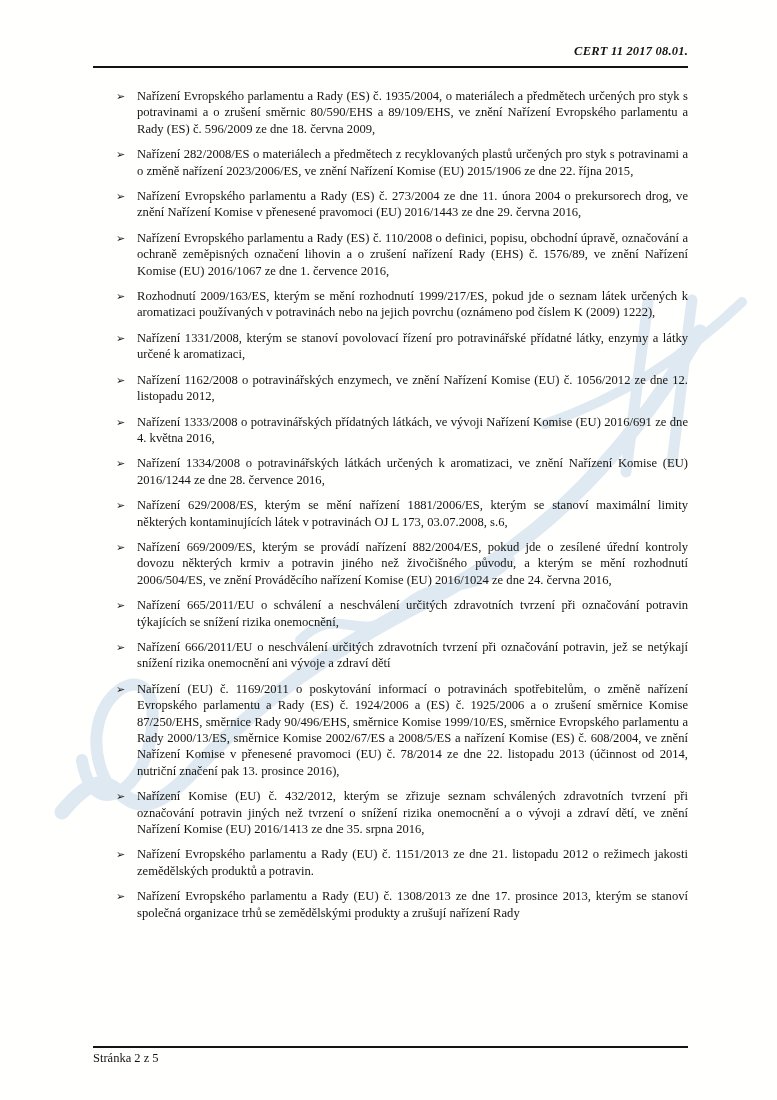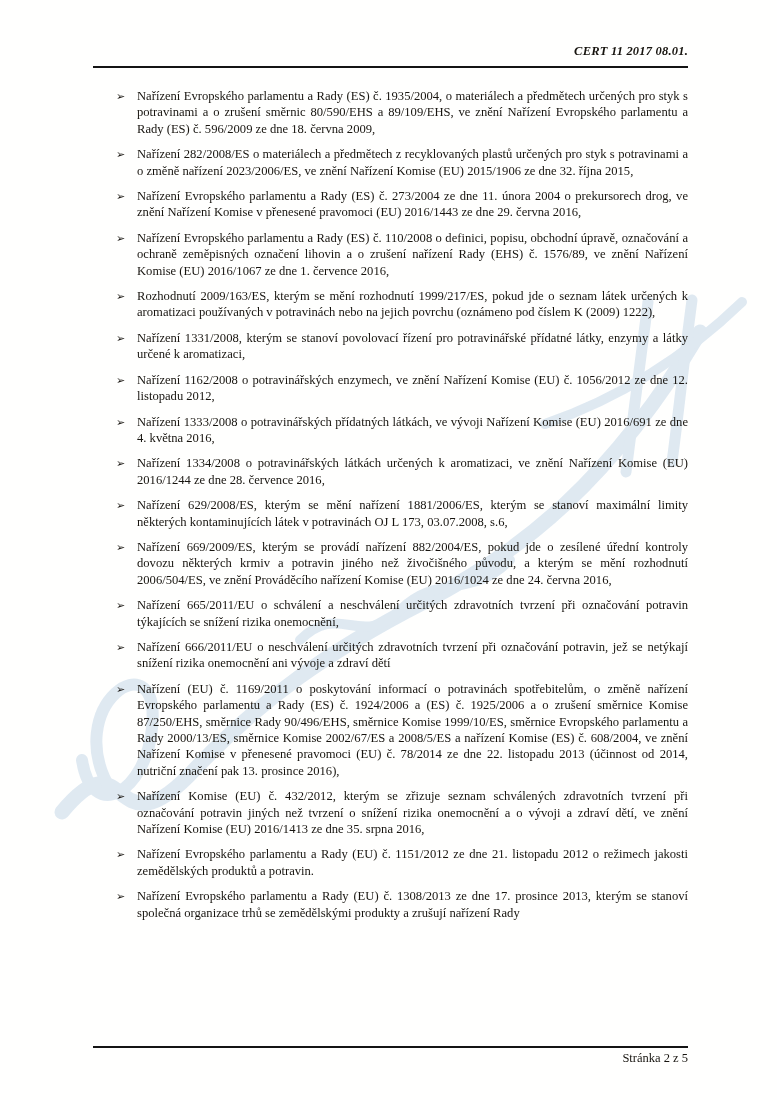--- a/index.html
+++ b/index.html
@@ -25,21 +25,21 @@
     font-size:12.6px; line-height:16.4px;
     text-align:justify; text-justify:inter-word;
   }
   .bullet {
     position:absolute; left:-21px; top:1px;
     font-size:11px; line-height:16px;
     font-family:"DejaVu Sans",sans-serif;
   }
   .bold { font-weight:normal; }
   .footer-rule { position:absolute; top:1046px; left:93px; width:595px; height:2px; background:#141414; z-index:1; }
-  .footer-text { position:absolute; top:1051px; left:93px; width:595px; text-align:right; font-size:12.5px; z-index:1; }
+  .footer-text { position:absolute; top:1051px; left:93px; width:595px; text-align:left; font-size:12.5px; z-index:1; }
 </style>
 </head>
 <body>
 
 <div class="page">
 
   <svg class="watermark" width="777" height="1100" viewBox="0 0 777 1100" fill="none" opacity="0.45">
     <path d="M 62 812 C 130 730 110 862 196 768 C 260 700 330 650 424 602 C 520 553 612 480 700 332" stroke="#b9cfe3" stroke-width="15" stroke-linecap="round"></path>
     <path d="M 112 792 C 58 706 162 636 152 728 C 146 792 92 824 82 760" stroke="#b9cfe3" stroke-width="12" stroke-linecap="round"></path>
     <path d="M 300 640 C 340 600 360 650 400 610 C 440 572 470 600 510 560" stroke="#b9cfe3" stroke-width="10" stroke-linecap="round"></path>
@@ -47,35 +47,35 @@
     <path d="M 692 300 C 684 360 678 418 672 462" stroke="#b9cfe3" stroke-width="11" stroke-linecap="round"></path>
     <path d="M 545 424 C 614 400 682 360 742 302" stroke="#b9cfe3" stroke-width="10" stroke-linecap="round"></path>
   </svg>
 
   <div class="header-text">CERT 11 2017 08.01.</div>
 
   <div class="header-rule"></div>
 
   <div class="content">
       <div class="item"><span class="bullet">➢</span><span><span class="bold">Nařízení Evropského parlamentu a Rady (ES) č. 1935/2004,</span><span> o materiálech a předmětech určených pro styk s potravinami a o zrušení směrnic 80/590/EHS a 89/109/EHS, ve znění Nařízení Evropského parlamentu a Rady (ES) č. </span><span class="bold">596/2009</span><span> ze dne 18. června 2009,</span></span></div>
-      <div class="item"><span class="bullet">➢</span><span><span class="bold">Nařízení 282/2008/ES</span><span> o materiálech a předmětech z recyklovaných plastů určených pro styk s potravinami a o změně nařízení 2023/2006/ES, ve znění Nařízení Komise (EU) </span><span class="bold">2015/1906</span><span> ze dne 32. října 2015,</span></span></div>
+      <div class="item"><span class="bullet">➢</span><span><span class="bold">Nařízení 282/2008/ES</span><span> o materiálech a předmětech z recyklovaných plastů určených pro styk s potravinami a o změně nařízení 2023/2006/ES, ve znění Nařízení Komise (EU) </span><span class="bold">2015/1906</span><span> ze dne 22. října 2015,</span></span></div>
       <div class="item"><span class="bullet">➢</span><span><span class="bold">Nařízení Evropského parlamentu a Rady (ES) č. 273/2004</span><span> ze dne 11. února 2004 o prekursorech drog, ve znění Nařízení Komise v přenesené pravomoci (EU) 2016/1443 ze dne 29. června 2016,</span></span></div>
       <div class="item"><span class="bullet">➢</span><span><span class="bold">Nařízení Evropského parlamentu a Rady (ES) č. 110/2008</span><span> o definici, popisu, obchodní úpravě, označování a ochraně zeměpisných označení lihovin a o zrušení nařízení Rady (EHS) č. 1576/89, ve znění Nařízení Komise (EU) 2016/1067 ze dne 1. července 2016,</span></span></div>
       <div class="item"><span class="bullet">➢</span><span><span class="bold">Rozhodnutí 2009/163/ES,</span><span> kterým se mění rozhodnutí 1999/217/ES, pokud jde o seznam látek určených k aromatizaci používaných v potravinách nebo na jejich povrchu (oznámeno pod číslem K (2009) 1222),</span></span></div>
       <div class="item"><span class="bullet">➢</span><span><span class="bold">Nařízení 1331/2008,</span><span> kterým se stanoví povolovací řízení pro potravinářské přídatné látky, enzymy a látky určené k aromatizaci,</span></span></div>
       <div class="item"><span class="bullet">➢</span><span><span class="bold">Nařízení 1162/2008</span><span> o potravinářských enzymech, ve znění Nařízení Komise (EU) č. </span><span class="bold">1056/2012</span><span> ze dne 12. listopadu 2012,</span></span></div>
       <div class="item"><span class="bullet">➢</span><span><span class="bold">Nařízení 1333/2008</span><span> o potravinářských přídatných látkách, ve vývoji Nařízení Komise (EU) </span><span class="bold">2016/691</span><span> ze dne 4. května 2016,</span></span></div>
       <div class="item"><span class="bullet">➢</span><span><span class="bold">Nařízení 1334/2008</span><span> o potravinářských látkách určených k aromatizaci, ve znění Nařízení Komise (EU) </span><span class="bold">2016/1244</span><span> ze dne 28. července 2016,</span></span></div>
       <div class="item"><span class="bullet">➢</span><span><span class="bold">Nařízení 629/2008/ES,</span><span> kterým se mění nařízení 1881/2006/ES, kterým se stanoví maximální limity některých kontaminujících látek v potravinách  OJ L 173, 03.07.2008, s.6,</span></span></div>
       <div class="item"><span class="bullet">➢</span><span><span class="bold">Nařízení 669/2009/ES,</span><span> kterým se provádí nařízení 882/2004/ES, pokud jde o zesílené úřední kontroly dovozu některých krmiv a potravin jiného než živočišného původu, a kterým se mění rozhodnutí 2006/504/ES, ve znění Prováděcího nařízení Komise (EU) </span><span class="bold">2016/1024</span><span> ze dne 24. června 2016,</span></span></div>
       <div class="item"><span class="bullet">➢</span><span><span class="bold">Nařízení 665/2011/EU</span><span> o schválení a neschválení určitých zdravotních tvrzení při označování potravin týkajících se snížení rizika onemocnění,</span></span></div>
       <div class="item"><span class="bullet">➢</span><span><span class="bold">Nařízení 666/2011/EU</span><span> o neschválení určitých zdravotních tvrzení při označování potravin, jež se netýkají snížení rizika onemocnění ani vývoje a zdraví dětí</span></span></div>
       <div class="item"><span class="bullet">➢</span><span><span class="bold">Nařízení (EU) č. 1169/2011</span><span>  o poskytování informací o potravinách spotřebitelům, o změně nařízení Evropského parlamentu a Rady (ES) č. 1924/2006 a (ES) č. 1925/2006 a o zrušení směrnice Komise 87/250/EHS, směrnice Rady 90/496/EHS, směrnice Komise 1999/10/ES, směrnice Evropského parlamentu a Rady 2000/13/ES, směrnice Komise 2002/67/ES a 2008/5/ES a nařízení Komise (ES) č. 608/2004, ve znění Nařízení Komise v přenesené pravomoci (EU) č. </span><span class="bold">78/2014</span><span> ze dne 22. listopadu 2013 (účinnost od 2014, nutriční značení pak 13. prosince 2016),</span></span></div>
       <div class="item"><span class="bullet">➢</span><span><span class="bold">Nařízení Komise (EU) č. 432/2012,</span><span> kterým se zřizuje seznam schválených zdravotních tvrzení při označování potravin jiných než tvrzení o snížení rizika onemocnění a o vývoji a zdraví dětí, ve znění Nařízení Komise (EU) </span><span class="bold">2016/1413</span><span> ze dne 35. srpna 2016,</span></span></div>
-      <div class="item"><span class="bullet">➢</span><span><span class="bold">Nařízení Evropského parlamentu a Rady (EU) č. 1151/2012</span><span> ze dne 21. listopadu 2012 o režimech jakosti zemědělských produktů a potravin.</span></span></div>
+      <div class="item"><span class="bullet">➢</span><span><span class="bold">Nařízení Evropského parlamentu a Rady (EU) č. 1151/2013</span><span> ze dne 21. listopadu 2012 o režimech jakosti zemědělských produktů a potravin.</span></span></div>
       <div class="item"><span class="bullet">➢</span><span><span class="bold">Nařízení Evropského parlamentu a Rady (EU) č. 1308/2013</span><span> ze dne 17. prosince 2013, kterým se stanoví společná organizace trhů se zemědělskými produkty a zrušují nařízení Rady</span></span></div>
     </div>
 
   <div class="footer-rule"></div>
 
   <div class="footer-text">Stránka 2 z 5</div>
 
 </div>
 
 </body></html>

